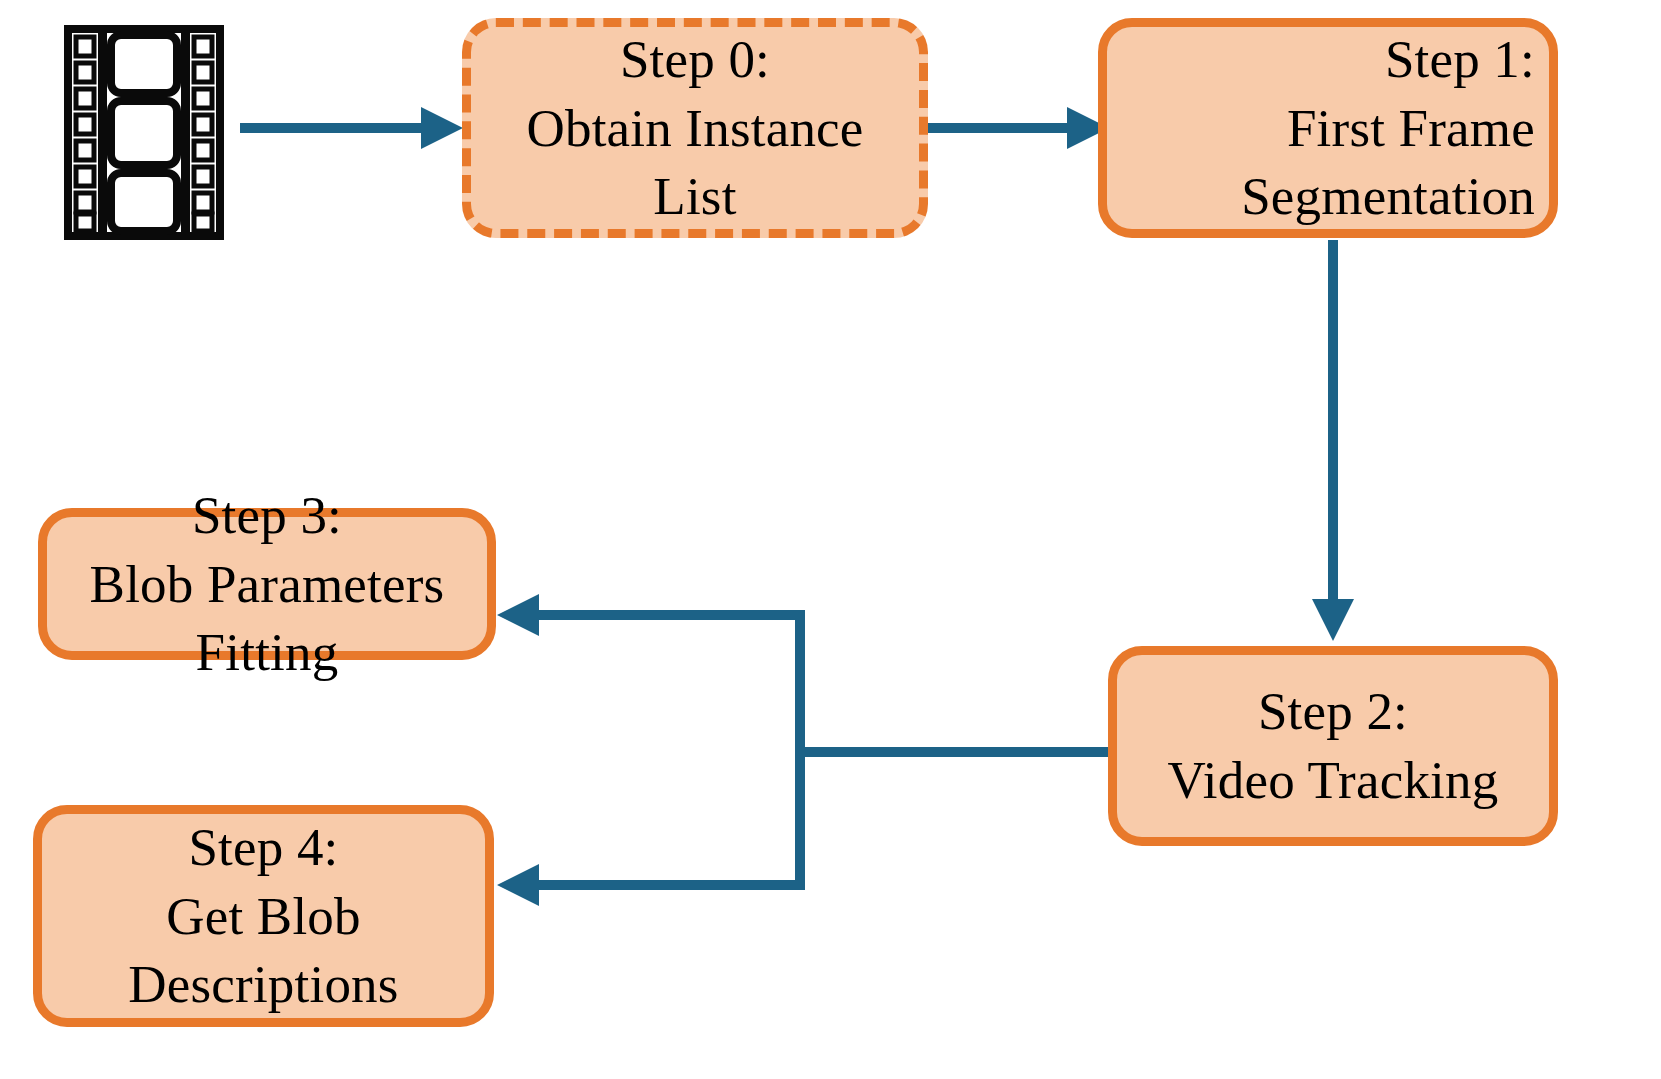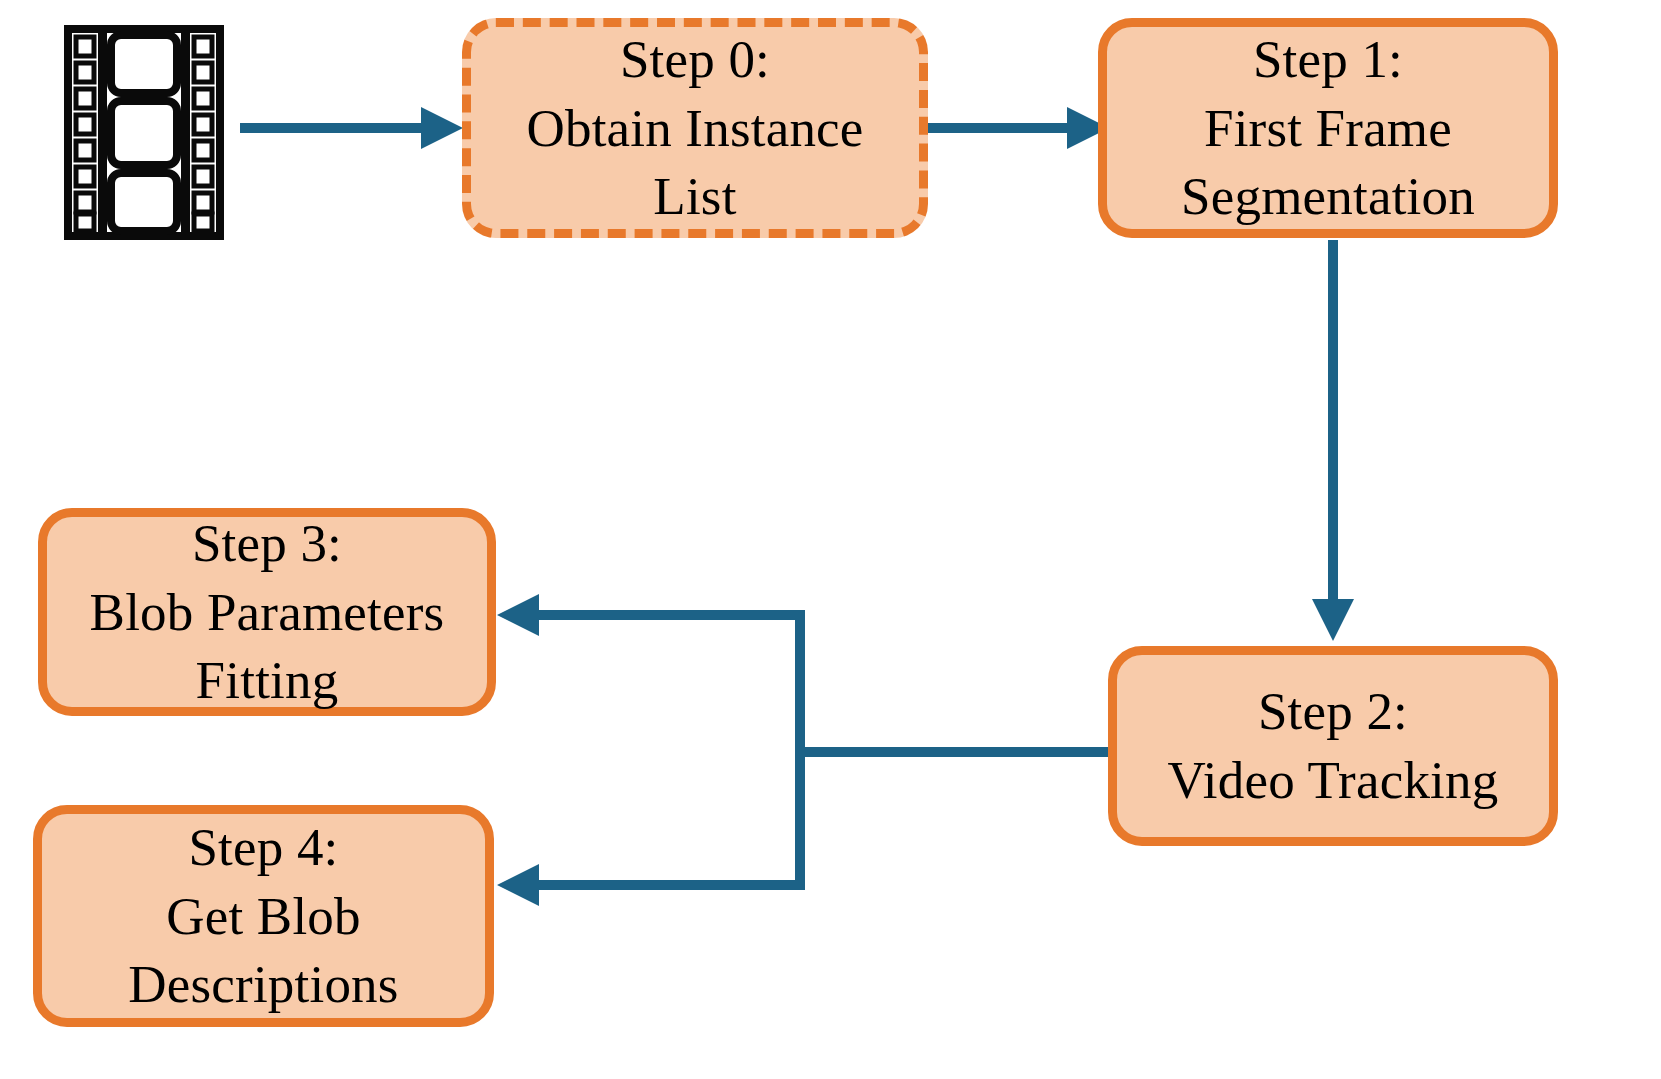--- a/index.html
+++ b/index.html
@@ -118,32 +118,32 @@
       <rect x="47" y="148" width="66" height="58" rx="10"></rect>
     </g>
   </svg>
 
   <div class="node dashed" style="left:462px; top:18px; width:466px; height:220px;">
     <span class="node-label">Step 0:
 Obtain Instance
 List</span>
   </div>
 
-  <div class="node" style="left:1098px; top:18px; width:460px; height:220px;">
+  <div class="node" style="left:1098px; top:18px; width:460px; height:220px;text-align:right;">
     <span class="node-label">Step 1:
 First Frame
 Segmentation</span>
   </div>
 
   <div class="node" style="left:1108px; top:646px; width:450px; height:200px;">
     <span class="node-label">Step 2:
 Video Tracking</span>
   </div>
 
-  <div class="node" style="left:38px; top:508px; width:458px; height:208px;">
+  <div class="node" style="left:38px; top:508px; width:458px; height:152px;">
     <span class="node-label">Step 3:
 Blob Parameters
 Fitting</span>
   </div>
 
   <div class="node" style="left:33px; top:770px; width:461px; height:222px;margin-top:35px;">
     <span class="node-label">Step 4:
 Get Blob
 Descriptions</span>
   </div>

